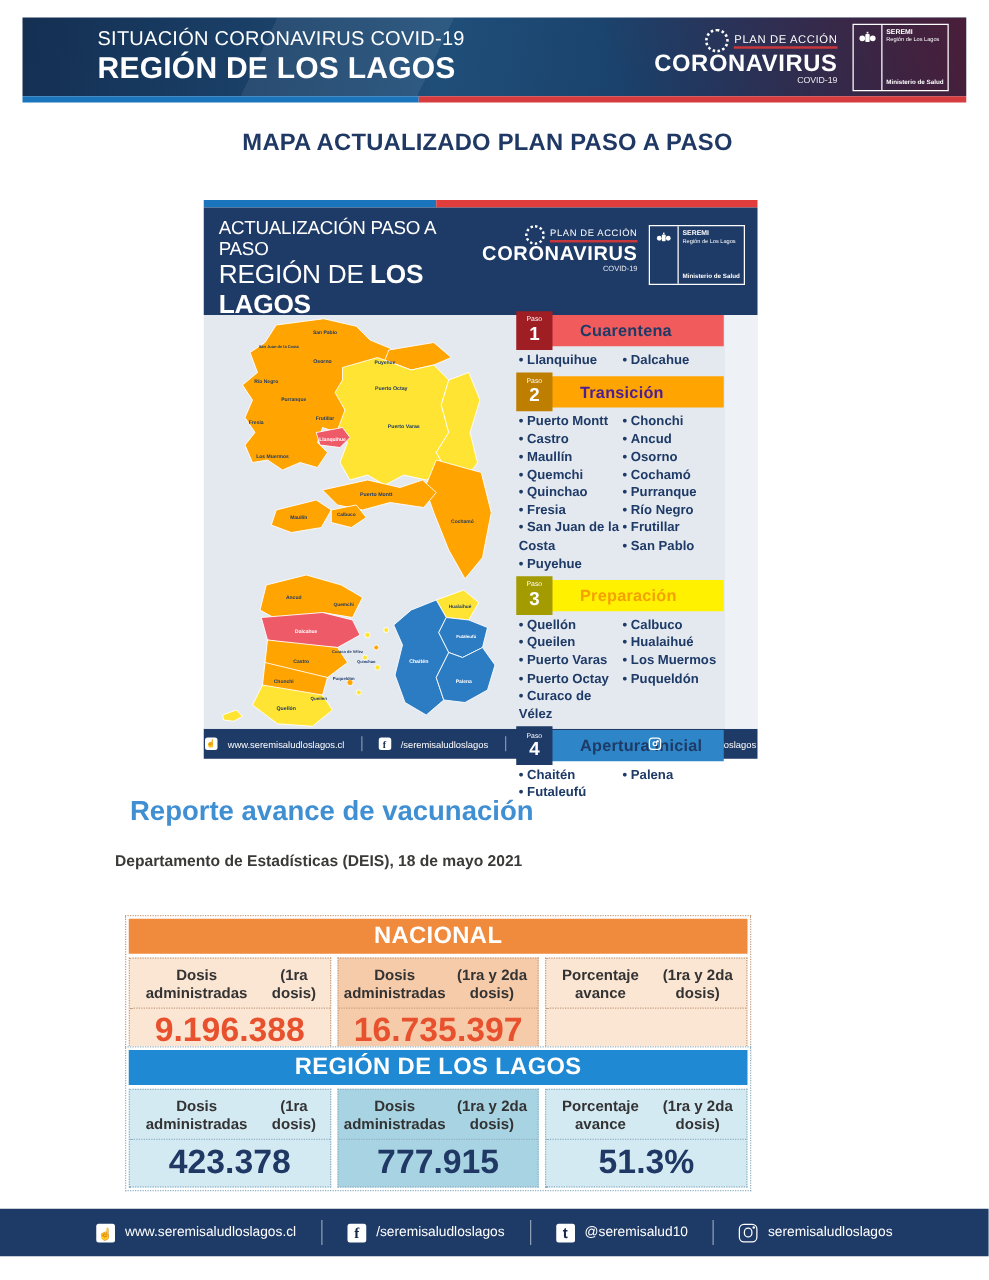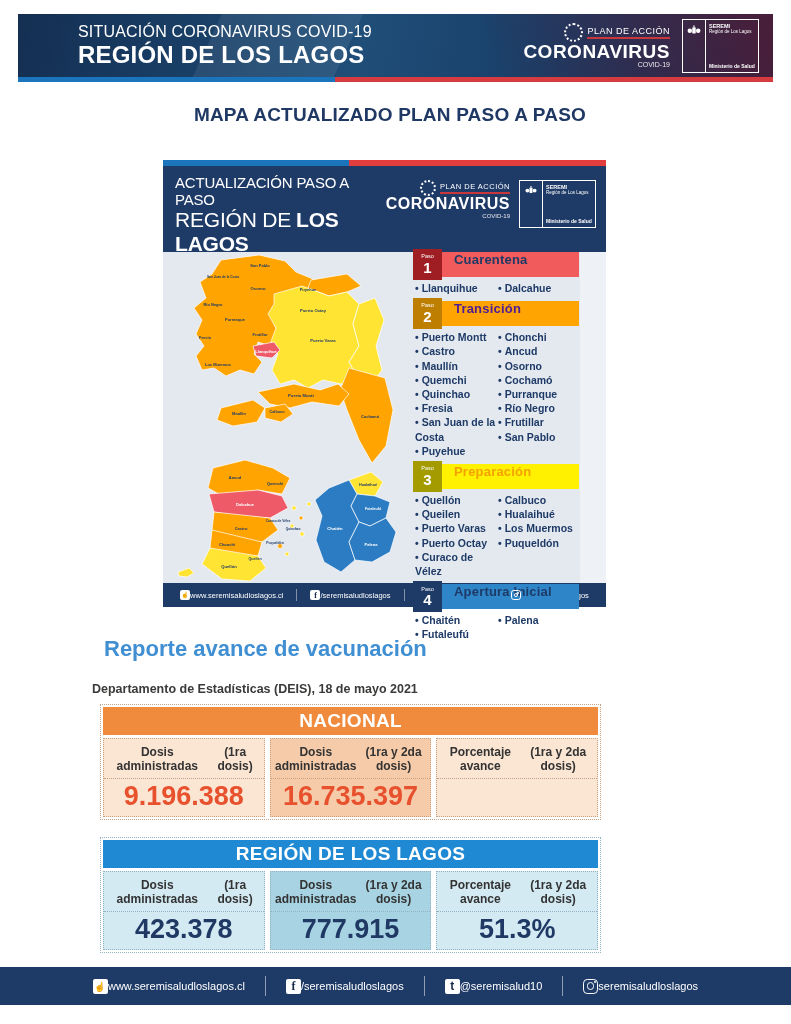--- a/index.html
+++ b/index.html
@@ -61,55 +61,55 @@
 
   .card-body{background:#e4e9f0;height:331px;position:relative;}
   .card-right-strip{position:absolute;right:0;top:0;width:26px;height:100%;background:#eef2f7;}
   .map-svg{position:absolute;left:0;top:0;}
   .map-label{font-family:"Liberation Sans",sans-serif;font-weight:bold;fill:#1e3a66;}
   .map-label.light{fill:#ffffff;}
 
   
   .legend{position:absolute;left:250px;top:0;width:166px;}
   .phase{position:relative;margin-bottom:3px;}
-  .phase-band{height:25px;display:flex;padding-left:41px;box-sizing:border-box;}
+  .phase-band{height:25px;display:flex;align-items:center;padding-left:41px;box-sizing:border-box;margin-left:10px;}
   .phase-name{font-size:13px;font-weight:bold;letter-spacing:.2px;}
   .phase-square{position:absolute;left:0;top:-3px;width:29px;height:31px;color:#fff;
     display:flex;flex-direction:column;align-items:center;justify-content:center;line-height:1;z-index:2;}
   .paso-word{font-size:5.5px;}
   .paso-num{font-size:15px;font-weight:bold;}
   .city-list{list-style:none;margin:0;padding:4px 0 3px 2px;column-count:2;column-gap:2px;}
   .city-list li{font-size:10.5px;font-weight:600;color:#1e3a66;line-height:14.2px;break-inside:avoid;}
   .city-list li::before{content:"•";margin-right:3px;}
 
   
   .social-bar{background:#1e3a66;display:flex;align-items:center;justify-content:center;}
   .card-footer{height:24px;}
   .page-footer{position:absolute;left:0;top:967px;width:791px;height:38px;}
-  .social-item{display:flex;align-items:center;gap:0;color:#fff;}
+  .social-item{display:flex;align-items:center;gap:8px;color:#fff;}
   .card-footer .social-item{font-size:7.5px;padding:0 13px;border-right:1px solid rgba(255,255,255,.45);height:12px;}
   .page-footer .social-item{font-size:11px;padding:0 20px;border-right:1px solid rgba(255,255,255,.5);height:20px;}
   .social-item:last-child{border-right:none;}
   .sicon{background:#fff;color:#16294a;border-radius:2px;display:flex;align-items:center;justify-content:center;font-weight:bold;flex:none;}
   .card-footer .sicon{width:10px;height:10px;font-size:8px;}
   .page-footer .sicon{width:15px;height:15px;font-size:12px;}
   .sicon.web::before{content:"☝";font-size:78%;}
   .sicon.facebook::before{content:"f";font-family:"Liberation Serif",serif;}
   .sicon.tumblr::before{content:"t";}
   .sicon.instagram{background:transparent;border:1.3px solid #fff;border-radius:28%;box-sizing:border-box;position:relative;}
   .sicon.instagram::before{content:"";position:absolute;inset:23%;border:1.3px solid #fff;border-radius:50%;}
   .sicon.instagram::after{content:"";position:absolute;right:11%;top:9%;width:2px;height:2px;background:#fff;border-radius:50%;}
 
   
   .report-heading{position:absolute;left:104px;top:636px;font-size:22px;font-weight:600;color:#3f8fd2;}
   .report-source{position:absolute;left:92px;top:682px;font-size:12.5px;font-weight:bold;color:#3a3a38;}
 
   
   .vtable{position:absolute;left:100px;width:501px;border:1px dotted var(--tb,#b0a089);padding:2px;box-sizing:border-box;background:#fff;}
-  .vtable.nacional{top:704px;}
+  .vtable.nacional{top:732px;}
   .vtable.region{top:837px;}
   .vtable-header{height:28px;display:flex;align-items:center;justify-content:center;
     color:#fff;font-size:19px;font-weight:bold;letter-spacing:.3px;background:var(--th);}
   .vtable-cols{display:grid;grid-template-columns:1fr 1fr 1fr;gap:5px;margin-top:3px;}
   .vcol{background:var(--col);border:1px dotted var(--tb,#b0a089);}
   .vcol.mid{background:var(--mid);}
   .vlabel{min-height:33px;display:flex;flex-direction:row;align-items:center;justify-content:center;
     text-align:center;font-size:12px;font-weight:bold;color:#333;border-bottom:1px dotted var(--tb,#b0a089);padding:3px 2px;}
   .vvalue{text-align:center;font-size:27px;font-weight:bold;color:var(--val);padding:2px 0 4px;}
 </style>

